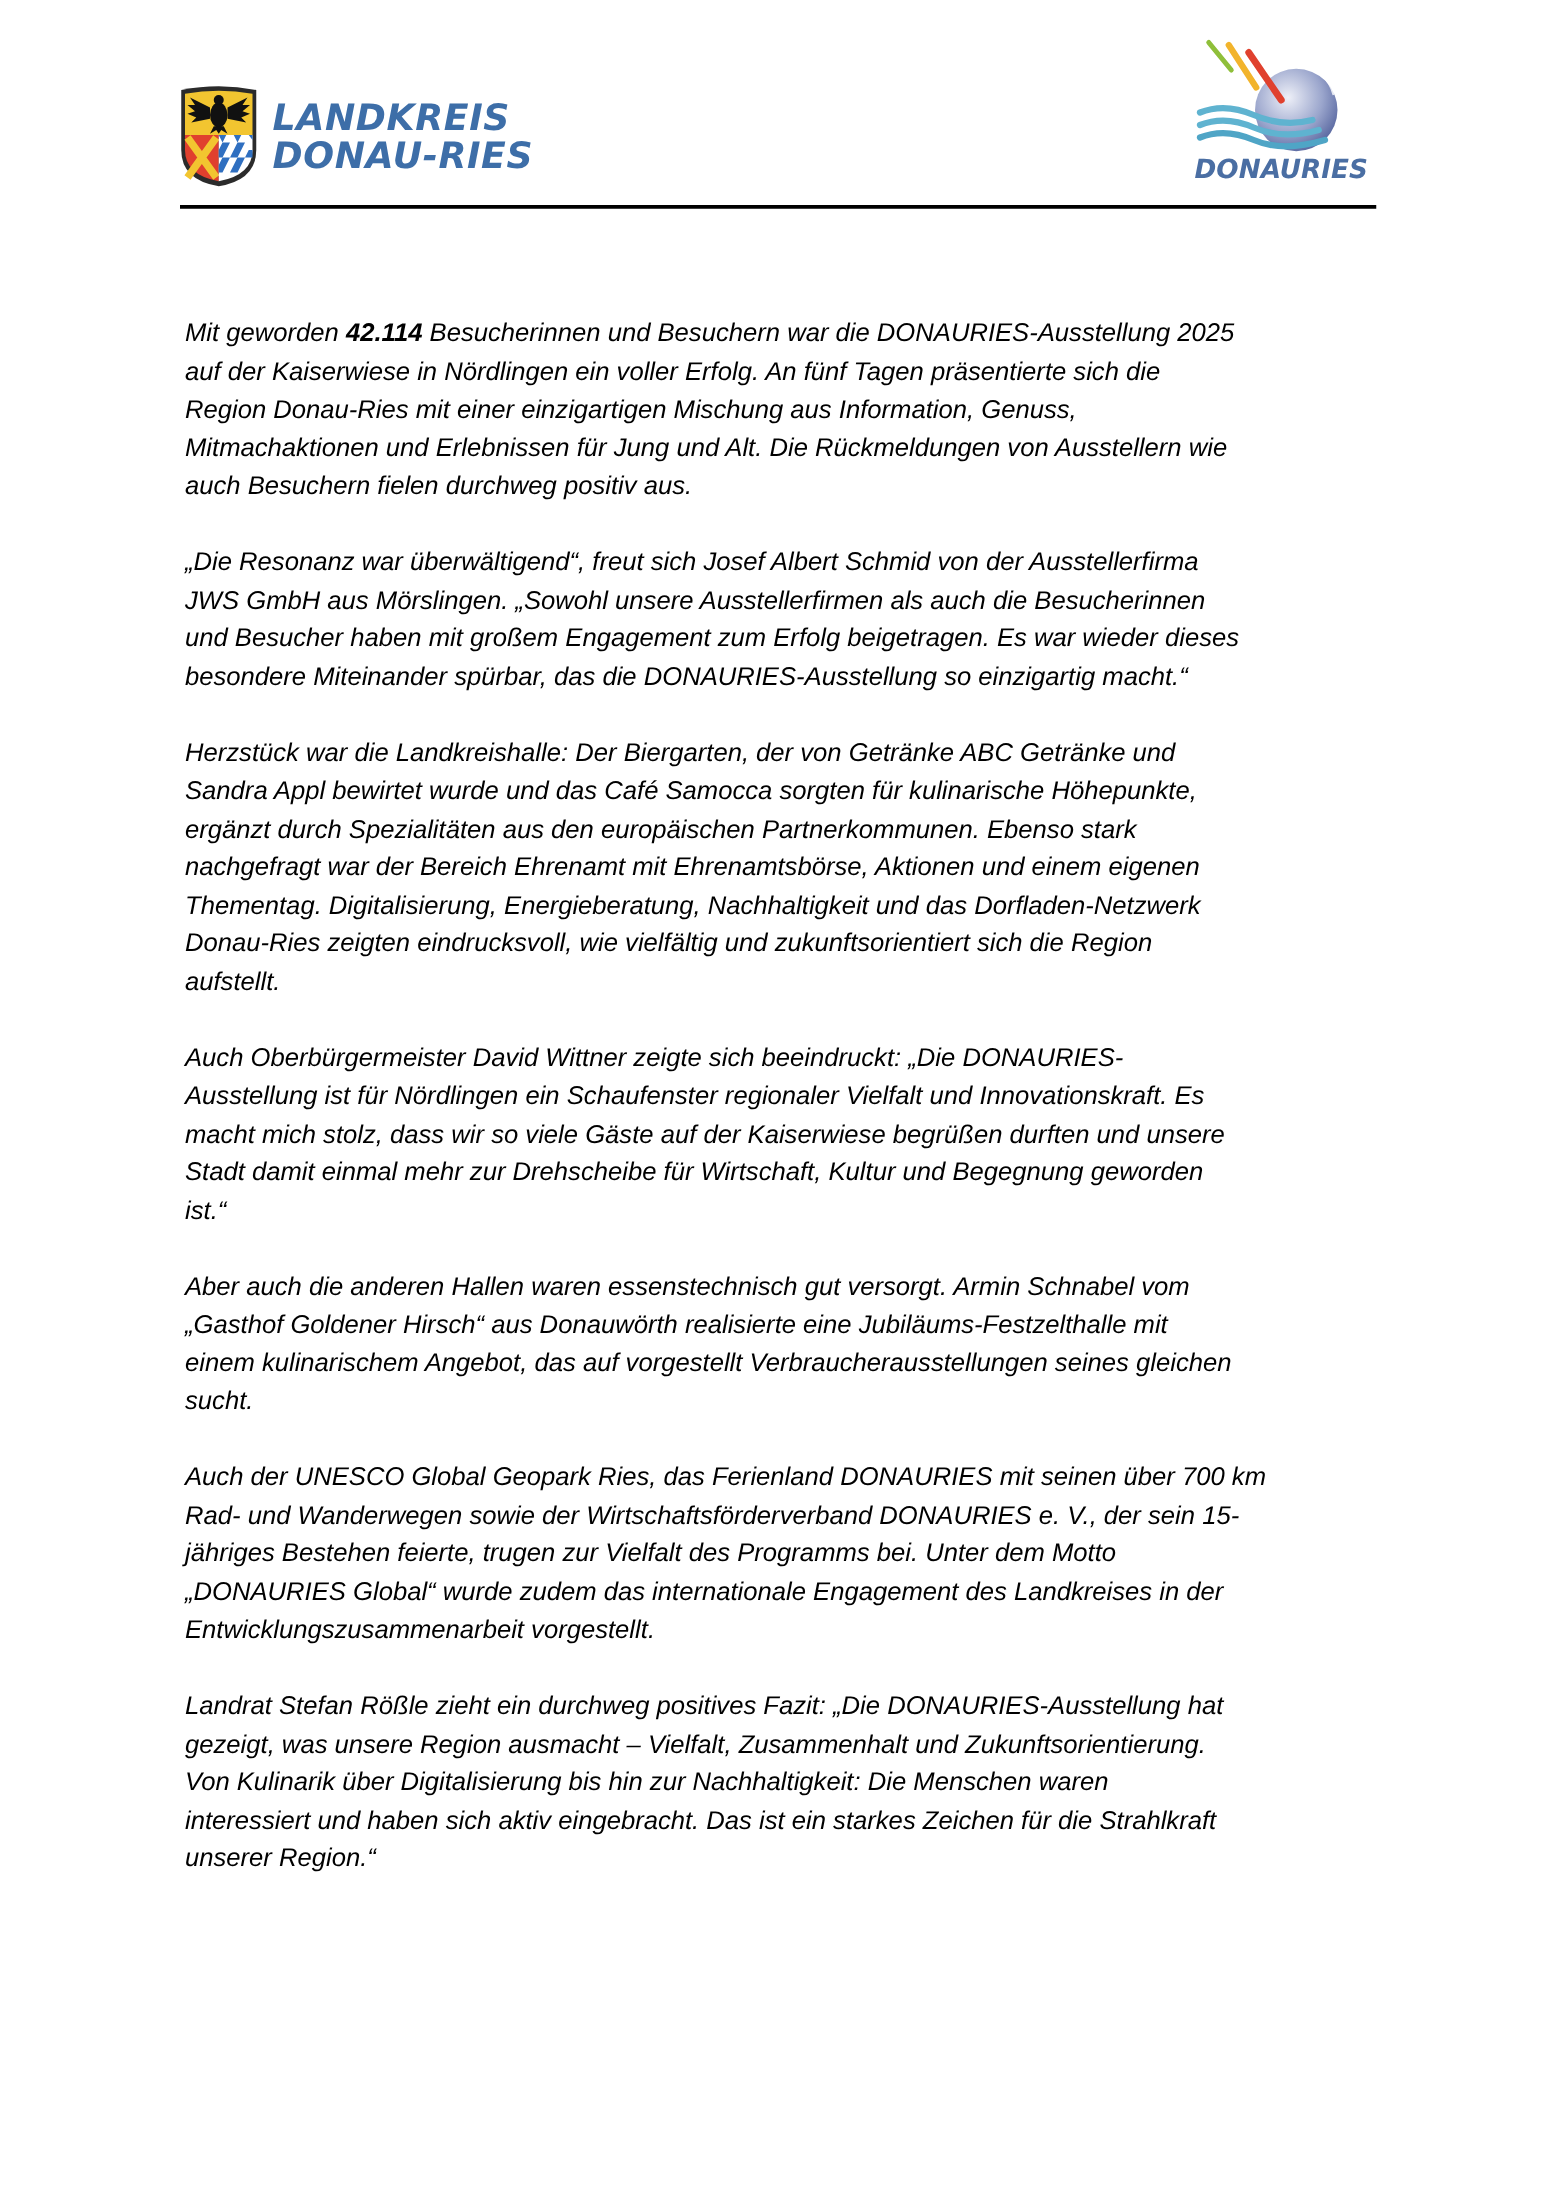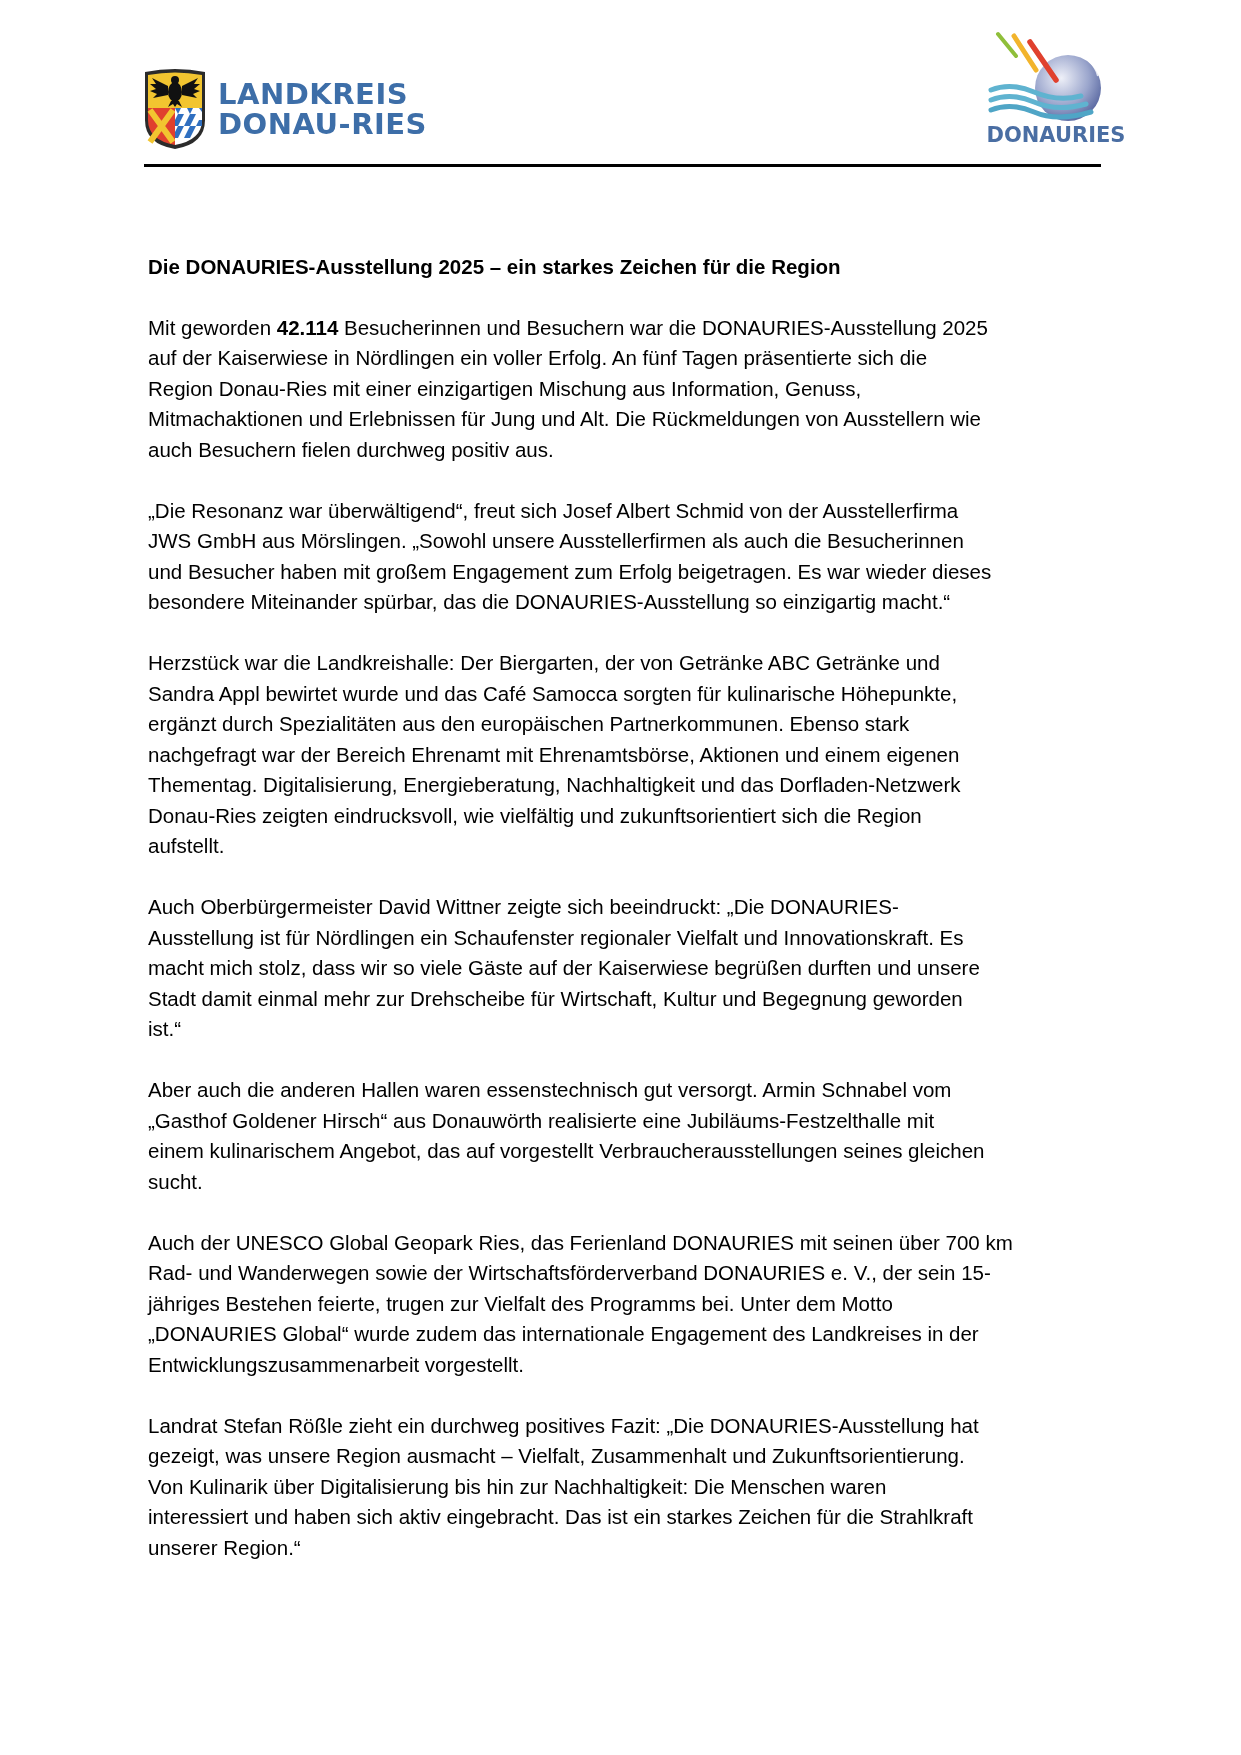--- a/index.html
+++ b/index.html
@@ -1,24 +1,24 @@
 <!DOCTYPE html>
 <html><head>
 <meta charset="utf-8">
 <style>
   html, body { margin: 0; padding: 0; background: #ffffff; }
   body { width: 1241px; height: 1755px; position: relative; overflow: hidden; font-family: "Liberation Sans", sans-serif; color: #000; }
-  .page { position: absolute; left: 0; top: 0; width: 1145px; height: 1755px; }
+  .page { position: absolute; left: 0; top: 0; width: 1145px; height: 1755px; font-style: italic; }
 
   .logo-left { position: absolute; left: 142px; top: 64px; width: 280px; height: 90px; display: flex; align-items: center; }
   .crest { width: 66px; height: 82px; position: relative; }
   .logo-left-text { margin-left: 10px; color: #3d6ea8; font-weight: bold; font-size: 29px; line-height: 30px; letter-spacing: 0.5px; font-family: "DejaVu Sans", sans-serif; }
   .logo-left-text div { white-space: nowrap; }
 
-  .logo-right { position: absolute; left: 986px; top: 28px; width: 140px; height: 120px; }
+  .logo-right { position: absolute; left: 955px; top: 28px; width: 140px; height: 120px; }
   .logo-right-word { position: absolute; left: 0; top: 95px; width: 140px; text-align: center; color: #4a6ea3; font-weight: bold; font-size: 21px; font-family: "DejaVu Sans", sans-serif; letter-spacing: 0px; }
 
   .rule { position: absolute; left: 144px; top: 164px; width: 957px; height: 3px; background: #000; }
 
   .content { position: absolute; left: 148px; top: 252px; width: 960px; font-family: "Liberation Sans", sans-serif; font-size: 20.5px; line-height: 30.5px; }
   .headline { font-weight: bold; font-size: 20.5px; margin: 0 0 30px 0; }
   .para { margin: 0 0 30.5px 0; white-space: pre-line; }
   .para b { font-weight: bold; }
 </style>
 </head>
@@ -80,21 +80,20 @@
       <path d="M5 62 Q25 54 48 64 T95 68" stroke="#5fb3d0" stroke-width="5" fill="none" stroke-linecap="round"></path>
       <path d="M5 72 Q25 64 48 74 T100 76" stroke="#5fb3d0" stroke-width="5" fill="none" stroke-linecap="round"></path>
       <path d="M5 82 Q25 74 48 84 T105 84" stroke="#4fa5c6" stroke-width="5" fill="none" stroke-linecap="round"></path>
     </svg>
     <div class="logo-right-word">DONAURIES</div>
   </div>
 
   <div class="rule"></div>
 
   <div class="content">
-    <p class="headline">Die DONAURIES-Ausstellung 2025 – ein starkes Zeichen für die Region</p>
 
     <p class="para"><span>Mit geworden </span><b>42.114</b><span> Besucherinnen und Besuchern war die DONAURIES-Ausstellung 2025
 auf der Kaiserwiese in Nördlingen ein voller Erfolg. An fünf Tagen präsentierte sich die
 Region Donau-Ries mit einer einzigartigen Mischung aus Information, Genuss,
 Mitmachaktionen und Erlebnissen für Jung und Alt. Die Rückmeldungen von Ausstellern wie
 auch Besuchern fielen durchweg positiv aus.</span></p>
 
     <p class="para">„Die Resonanz war überwältigend“, freut sich Josef Albert Schmid von der Ausstellerfirma
 JWS GmbH aus Mörslingen. „Sowohl unsere Ausstellerfirmen als auch die Besucherinnen
 und Besucher haben mit großem Engagement zum Erfolg beigetragen. Es war wieder dieses

